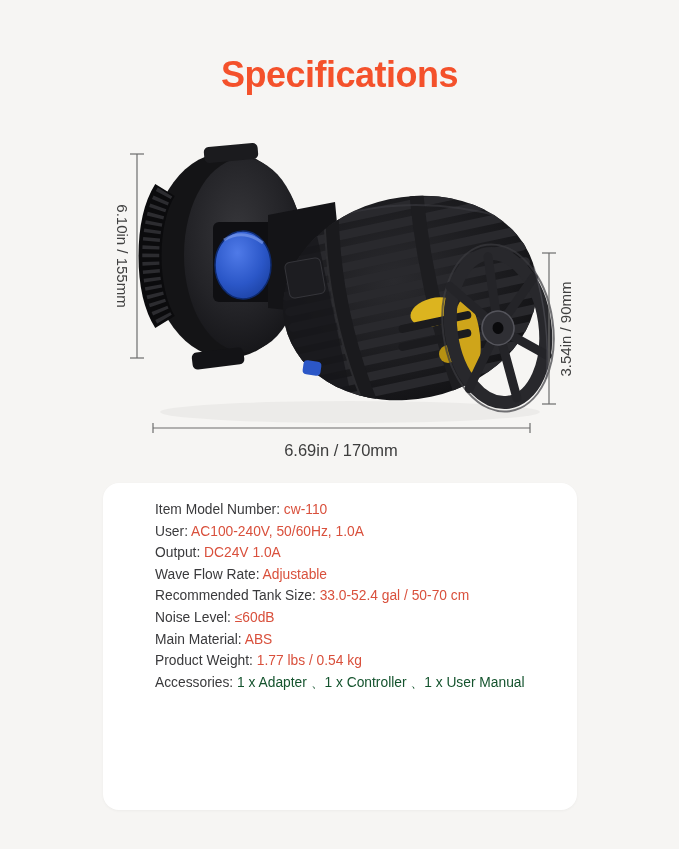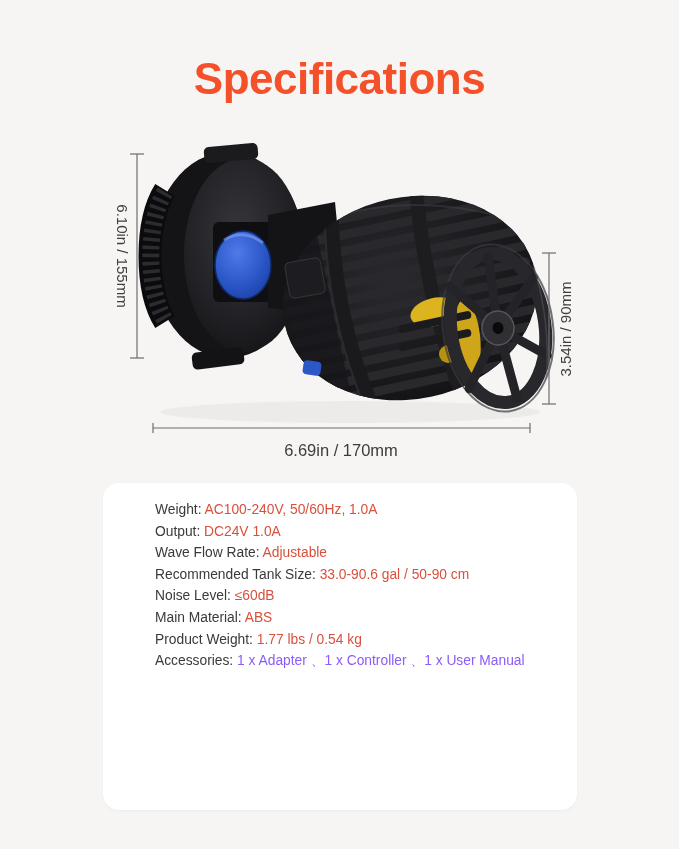--- a/index.html
+++ b/index.html
@@ -6,38 +6,38 @@
   body{
     width:679px;height:849px;
     background:#f6f5f3;
     font-family:"Liberation Sans", sans-serif;
     -webkit-font-smoothing:antialiased;
   }
   .page{position:relative;width:679px;height:849px;background:#f6f5f3;overflow:hidden;}
   .title{
     position:absolute;top:54px;left:0;width:100%;
     margin:0;text-align:center;
-    font-size:44px;font-weight:700;letter-spacing:-0.5px;
+    font-size:36px;font-weight:700;letter-spacing:-0.5px;
     color:#f4512b;
   }
   .figure{position:absolute;top:140px;left:0;width:679px;height:340px;}
   .figure text{font-family:"Liberation Sans", sans-serif;}
   .card{
     position:absolute;left:103px;top:483px;width:474px;height:327px;
     background:#ffffff;border-radius:16px;
     box-sizing:border-box;padding:16px 18px 0 52px;
     box-shadow:0 1px 3px rgba(0,0,0,0.04);
   }
   .spec-row{
     font-size:13.8px;line-height:21.6px;white-space:nowrap;
     color:#3a3a3c;
   }
   .sl{color:#3a3a3c;}
   .sv{color:#d9503c;}
-  .sv.dark{color:#8b5cf6;}
+  .sv.dark{color:#14532d;}
 </style>
 </head>
 <body>
 
 <div class="page">
 
   <h1 class="title">Specifications</h1>
 
   <svg class="figure" viewBox="0 0 679 340" width="679" height="340" xmlns="http://www.w3.org/2000/svg">
     <defs>
@@ -152,23 +152,24 @@
 
     <g stroke="#6d6d6d" stroke-width="1.2">
       <line x1="153" y1="288" x2="530" y2="288"></line>
       <line x1="153" y1="283" x2="153" y2="293"></line>
       <line x1="530" y1="283" x2="530" y2="293"></line>
     </g>
     <text x="341" y="316" text-anchor="middle" font-size="16.5" fill="#3d3d3d">6.69in / 170mm</text>
   </svg>
 
   <div class="card">
-    <div class="spec-row"><span class="sl">Weight: </span><span class="sv">AC100-240V, 50/60Hz, 1.0A</span></div>
+    <div class="spec-row"><span class="sl">Item Model Number: </span><span class="sv">cw-110</span></div>
+    <div class="spec-row"><span class="sl">User: </span><span class="sv">AC100-240V, 50/60Hz, 1.0A</span></div>
     <div class="spec-row"><span class="sl">Output: </span><span class="sv">DC24V 1.0A</span></div>
     <div class="spec-row"><span class="sl">Wave Flow Rate: </span><span class="sv">Adjustable</span></div>
-    <div class="spec-row"><span class="sl">Recommended Tank Size: </span><span class="sv">33.0-90.6 gal / 50-90 cm</span></div>
+    <div class="spec-row"><span class="sl">Recommended Tank Size: </span><span class="sv">33.0-52.4 gal / 50-70 cm</span></div>
     <div class="spec-row"><span class="sl">Noise Level: </span><span class="sv">≤60dB</span></div>
     <div class="spec-row"><span class="sl">Main Material: </span><span class="sv">ABS</span></div>
     <div class="spec-row"><span class="sl">Product Weight: </span><span class="sv">1.77 lbs / 0.54 kg</span></div>
     <div class="spec-row"><span class="sl">Accessories: </span><span class="sv dark">1 x Adapter 、1 x Controller 、1 x User Manual</span></div>
   </div>
 
 </div>
 
 </body></html>

